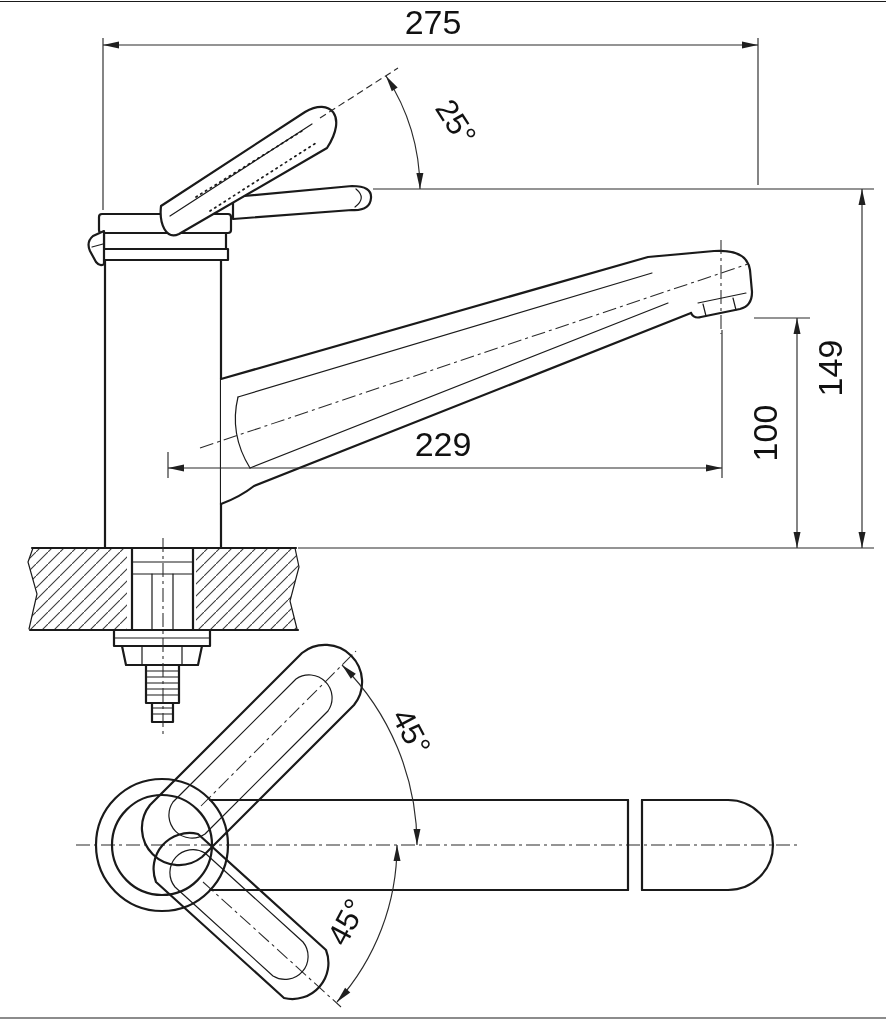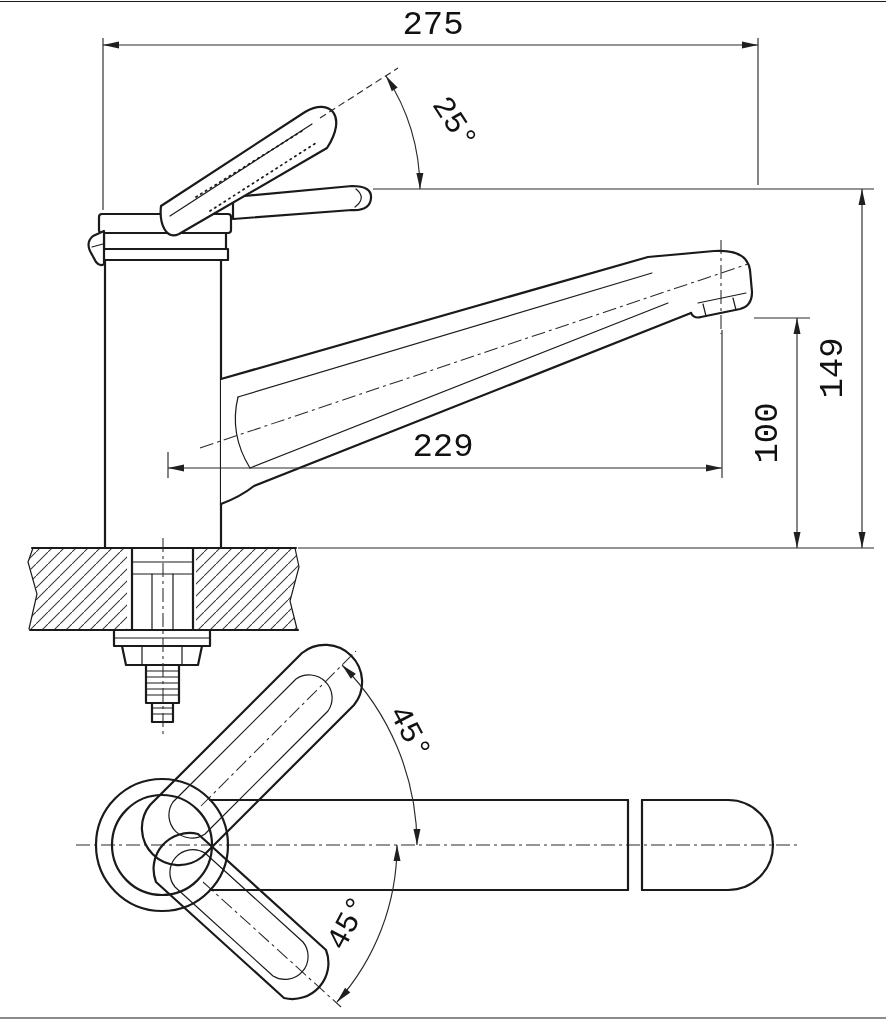--- a/index.html
+++ b/index.html
@@ -1,20 +1,20 @@
 <!DOCTYPE html>
 <html><head>
 <meta charset="utf-8">
 <style>
   html,body { margin:0; padding:0; background:#fff; }
   .canvas {
     position:relative;
     width:886px; height:1020px;
     background:#fff;
-    font-family:Liberation Mono, monospace;
+    font-family:Liberation Sans, sans-serif;
     overflow:hidden;
   }
   svg { position:absolute; left:0; top:0; }
 
   
   .p2 { fill:#ffffff; stroke:#1a1a1a; stroke-width:2.2; stroke-linejoin:round; }
   .o2 { fill:none;    stroke:#1a1a1a; stroke-width:2.2; stroke-linecap:round; stroke-linejoin:round; }
   .f1 { fill:none;    stroke:#1a1a1a; stroke-width:1.2; stroke-linecap:round; }
   
   .t1 { fill:none; stroke:#2a2a2a; stroke-width:1.15; }

